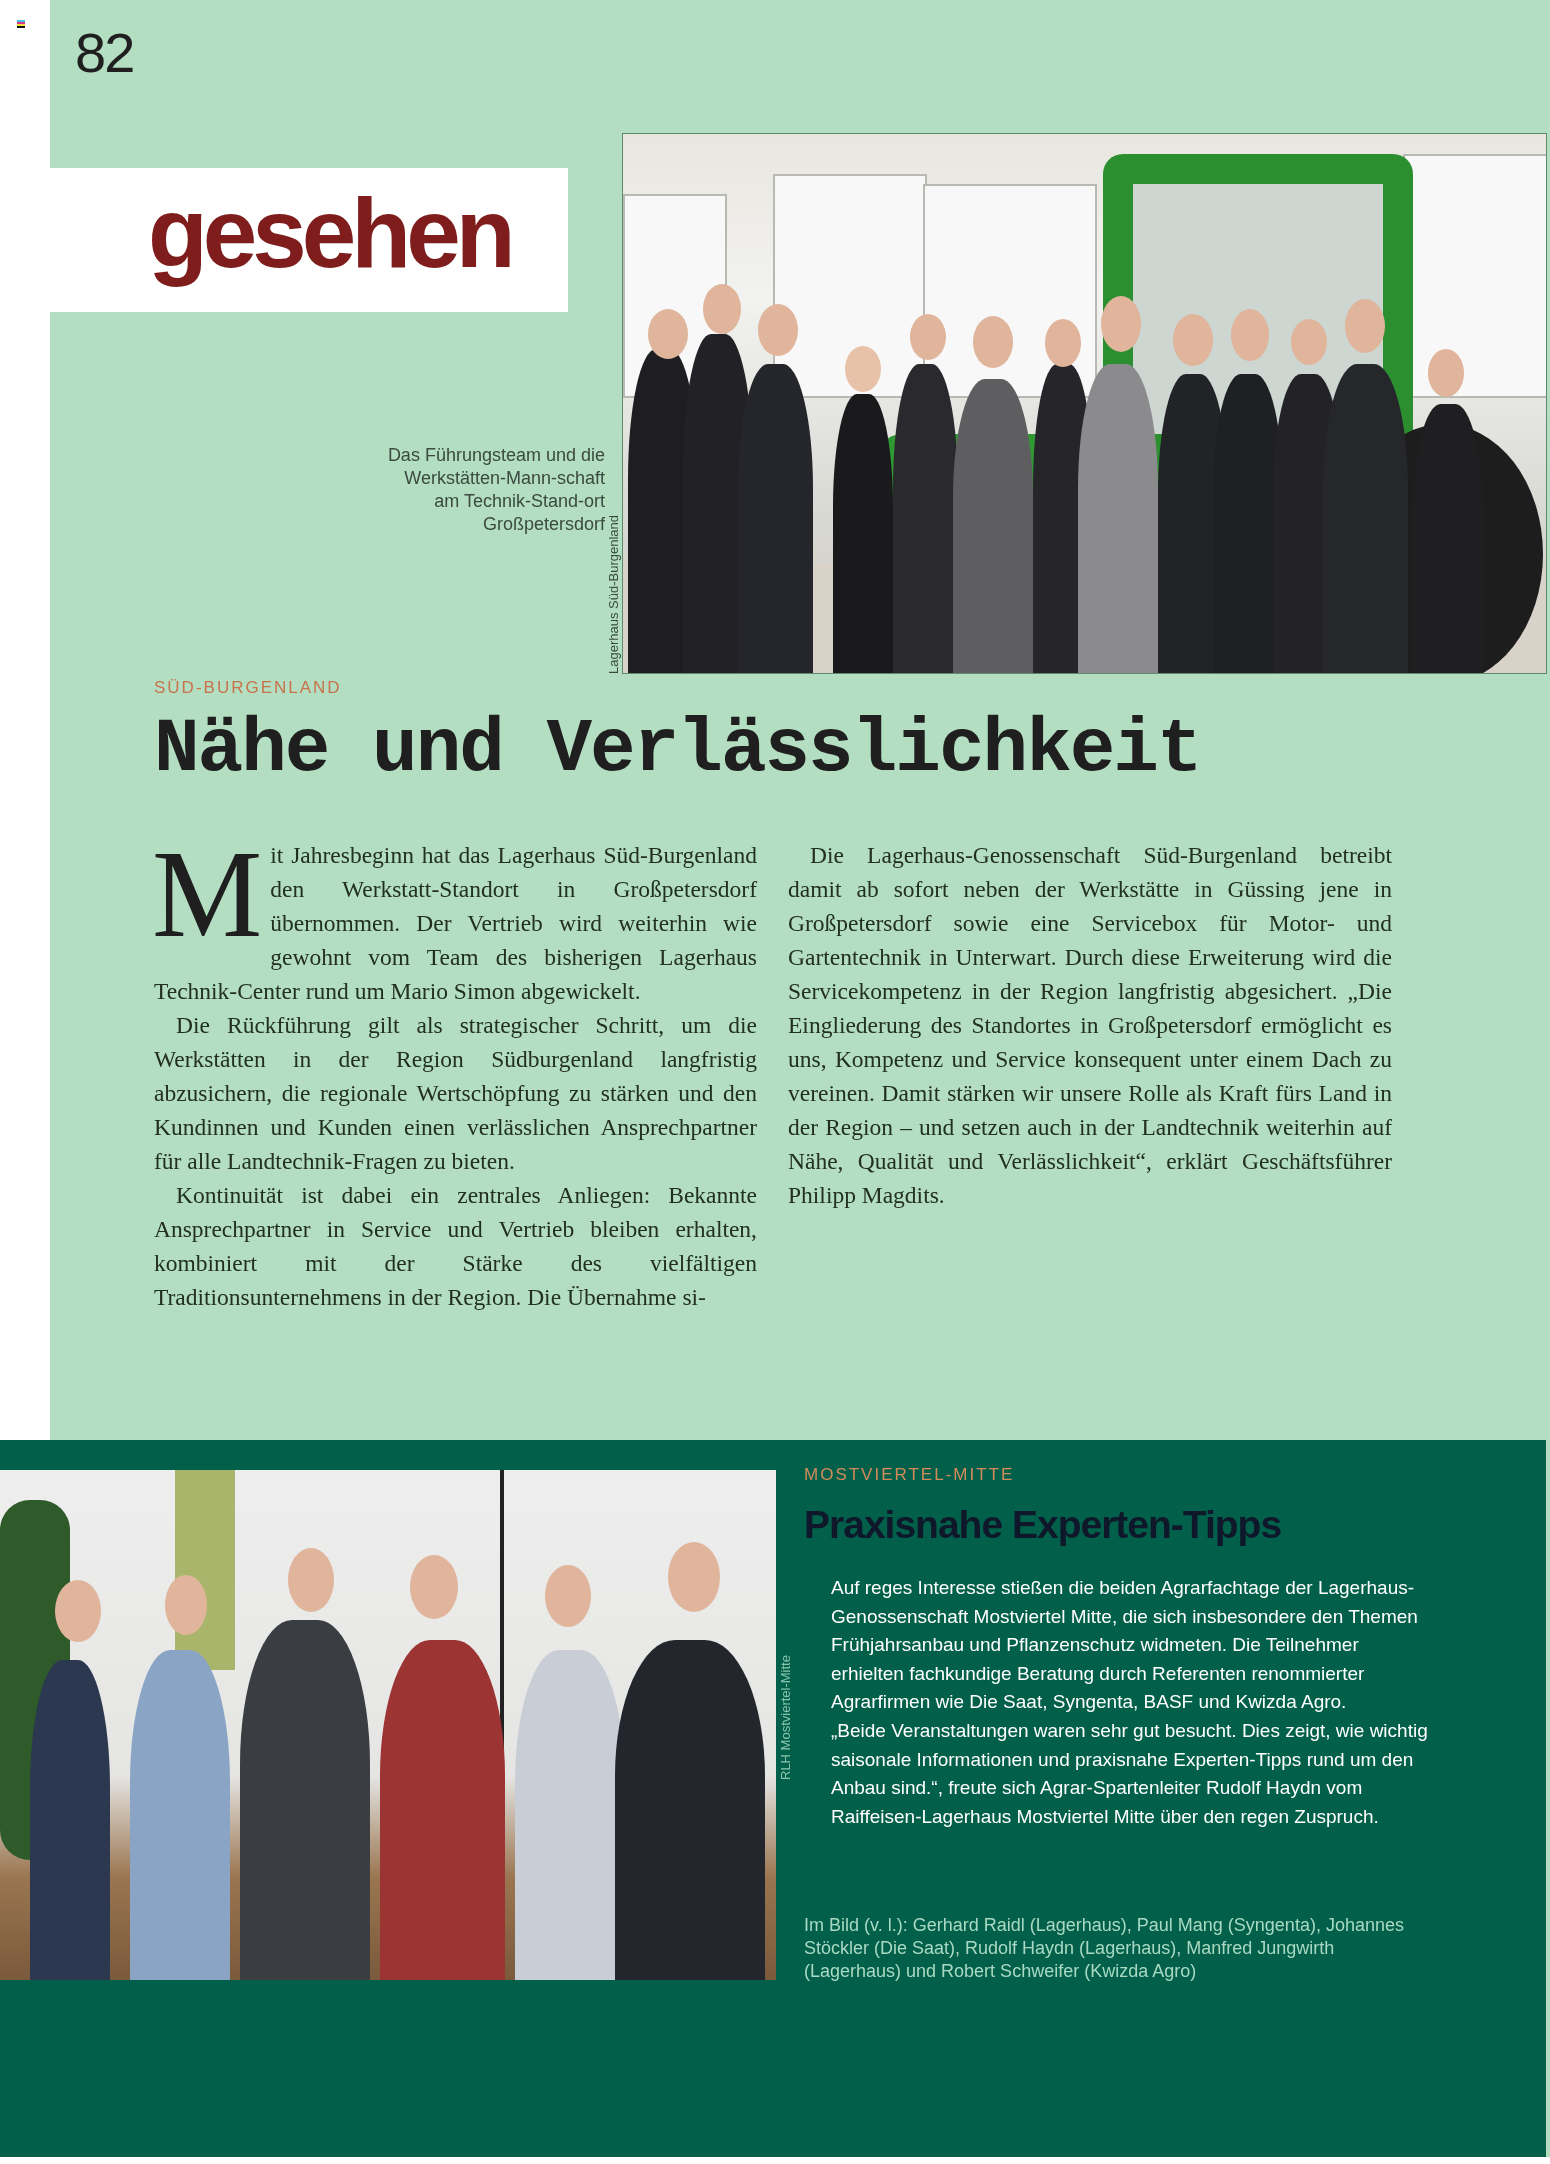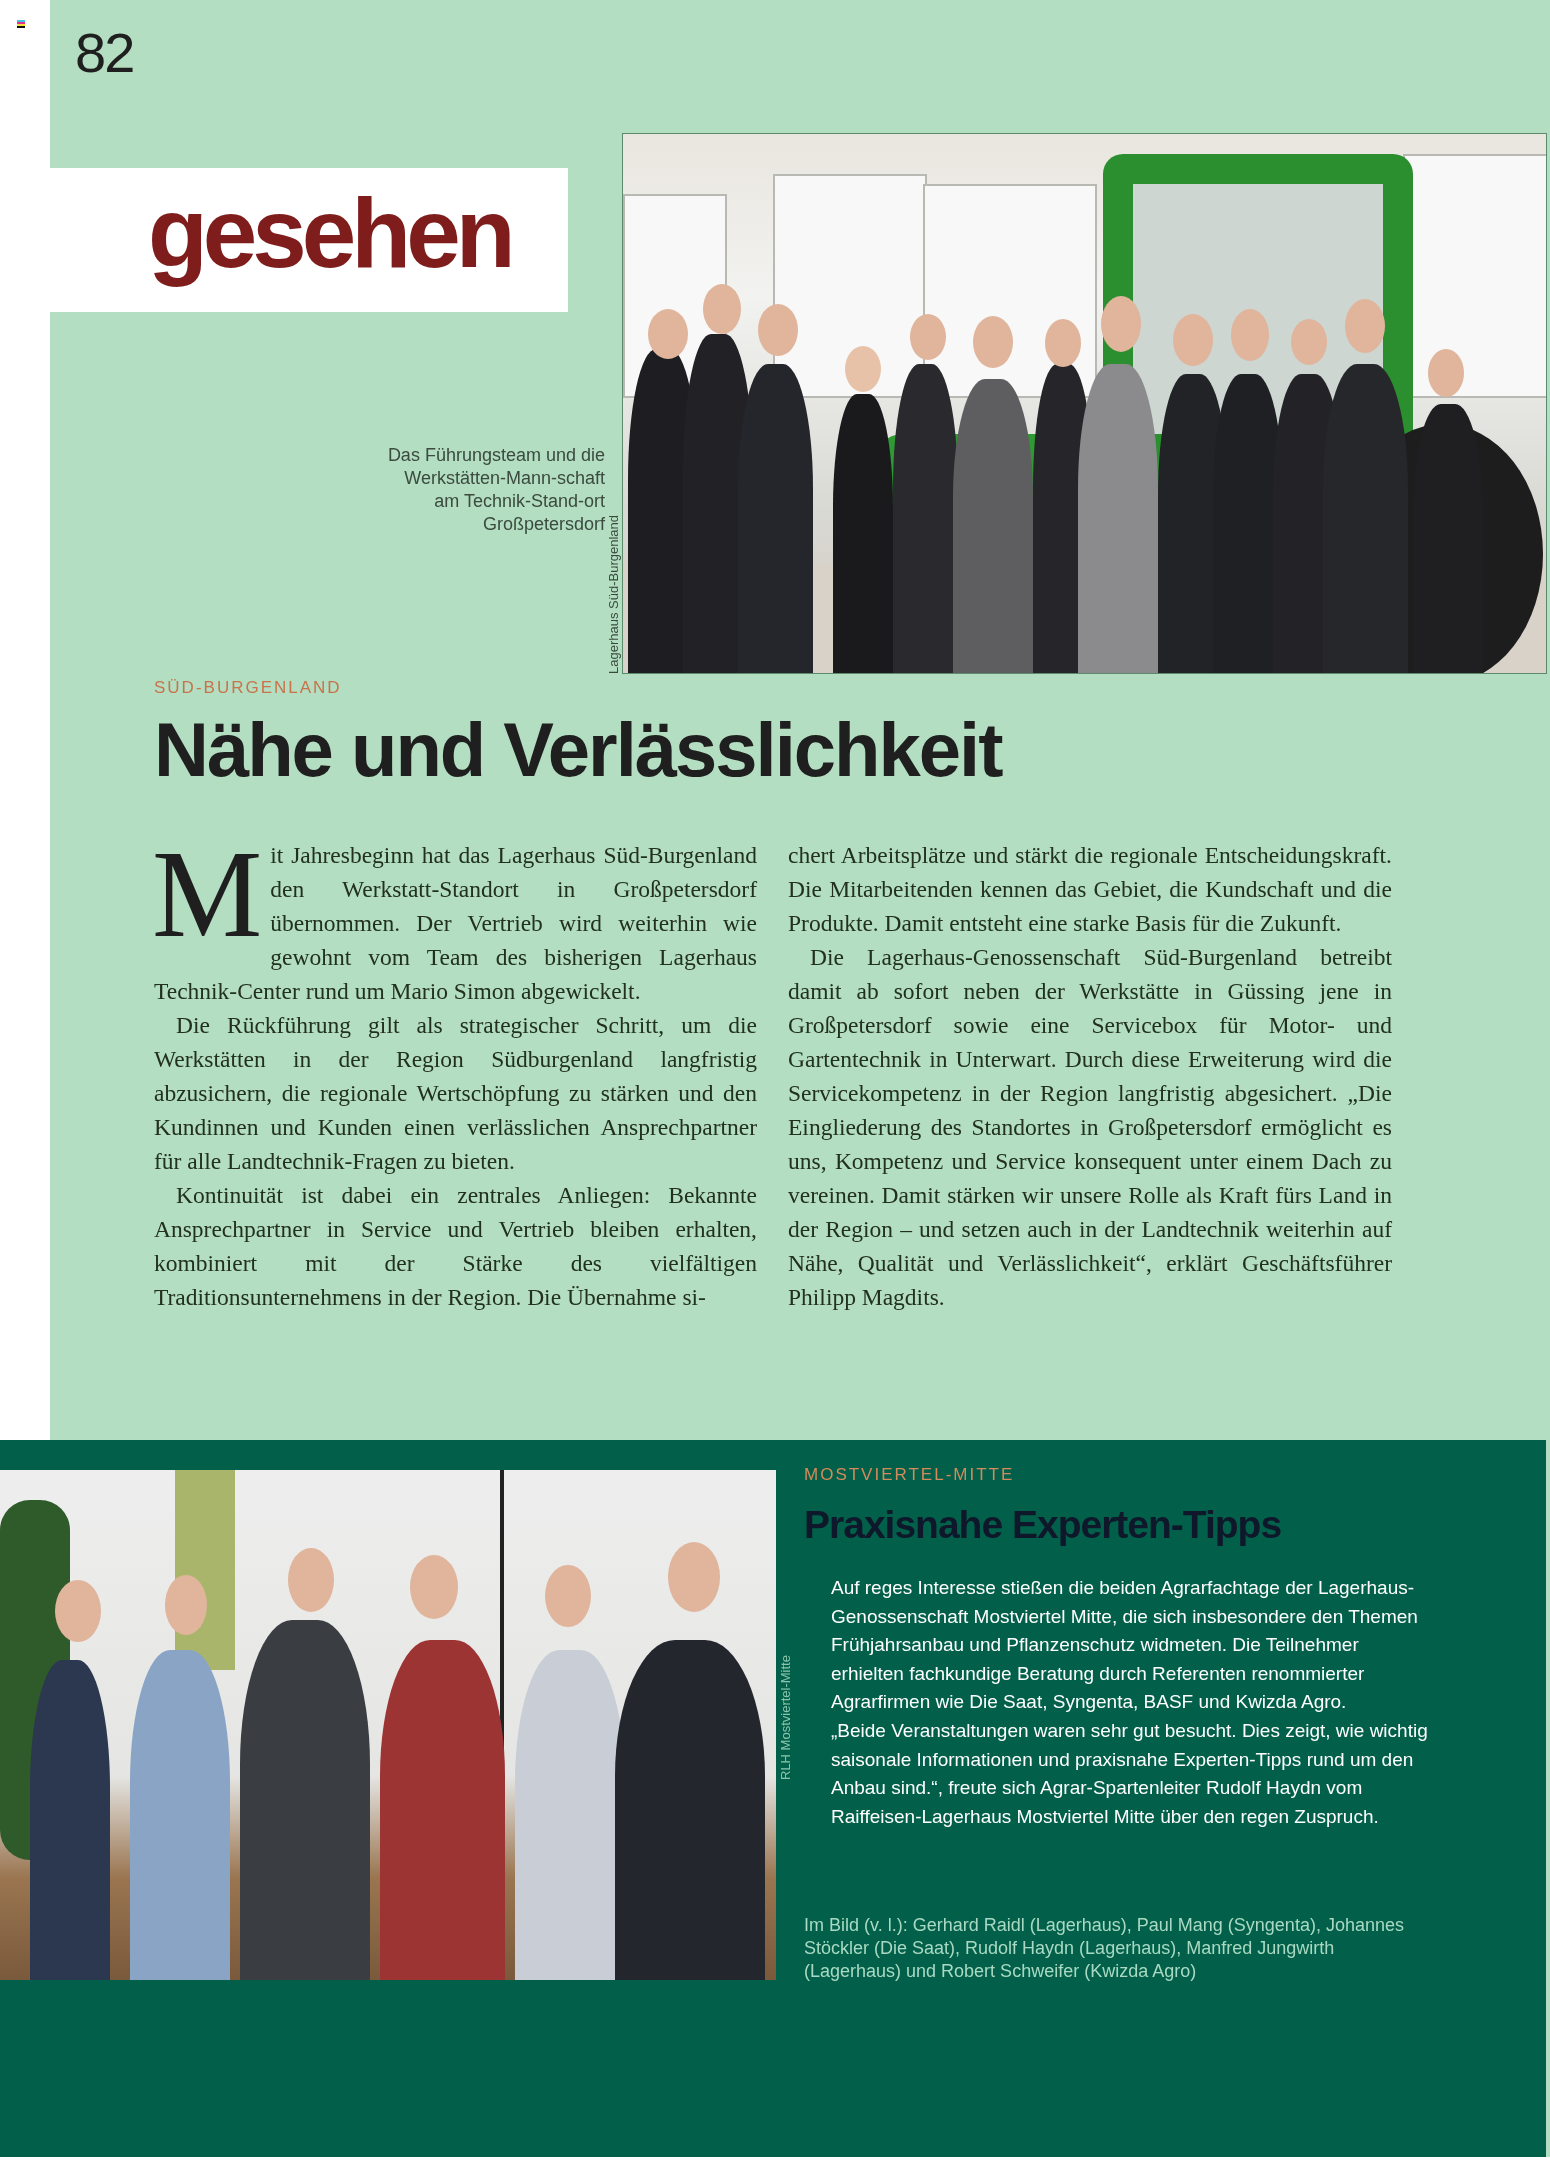--- a/index.html
+++ b/index.html
@@ -46,21 +46,21 @@
   .caption-top {
     position: absolute; left: 380px; top: 444px; width: 225px; text-align: right;
     font-size: 18px; line-height: 23px; color: #3b4b40;
   }
   .kicker {
     position: absolute; font-size: 17px; letter-spacing: 2px; font-weight: 400;
   }
   .kicker-1 { left: 154px; top: 678px; color: #c8734c; }
   .headline-1 {
     position: absolute; left: 154px; top: 705px;
-    font-size: 76px; font-weight: 700; color: #1f1f1f; letter-spacing: -2px; line-height: 90px;
+    font-size: 76px; font-weight: 700; color: #1f1f1f; letter-spacing: -2px; line-height: 90px; font-family: Liberation Mono, monospace;
   }
   .col {
     position: absolute; font-family: "Liberation Serif", serif; font-size: 23.5px; line-height: 34px;
     color: #22301f; text-align: justify; hyphens: manual;
   }
   .col p { margin: 0; text-indent: 22px; }
   .col p.first { text-indent: 0; }
   .col-1 { left: 154px; top: 838px; width: 603px; }
   .col-2 { left: 788px; top: 838px; width: 604px; }
   .col-2 p.cont { text-indent: 0; }
@@ -157,21 +157,20 @@
 <div class="kicker kicker-1">SÜD-BURGENLAND</div>
 <div class="headline-1">Nähe und Verlässlichkeit</div>
 
 <div class="col col-1">
   <p class="first"><span class="dropcap">M</span><span>it Jahresbeginn hat das Lagerhaus Süd-Burgenland den Werkstatt-Standort in Großpetersdorf übernommen. Der Vertrieb wird weiterhin wie gewohnt vom Team des bisherigen Lagerhaus Technik-Center rund um Mario Simon abgewickelt.</span></p>
   <p>Die Rückführung gilt als strategischer Schritt, um die Werkstätten in der Region Südburgenland langfristig abzusichern, die regionale Wertschöpfung zu stärken und den Kundinnen und Kunden einen verlässlichen Ansprechpartner für alle Landtechnik-Fragen zu bieten.</p>
   <p>Kontinuität ist dabei ein zentrales Anliegen: Bekannte Ansprechpartner in Service und Vertrieb bleiben erhalten, kombiniert mit der Stärke des vielfältigen Traditionsunternehmens in der Region. Die Übernahme si-</p>
 </div>
 
 <div class="col col-2">
-  <p class="cont">chert Arbeitsplätze und stärkt die regionale Entscheidungskraft. Die Mitarbeitenden kennen das Gebiet, die Kundschaft und die Produkte. Damit entsteht eine starke Basis für die Zukunft.</p>
   <p>Die Lagerhaus-Genossenschaft Süd-Burgenland betreibt damit ab sofort neben der Werkstätte in Güssing jene in Großpetersdorf sowie eine Servicebox für Motor- und Gartentechnik in Unterwart. Durch diese Erweiterung wird die Servicekompetenz in der Region langfristig abgesichert. „Die Eingliederung des Standortes in Großpetersdorf ermöglicht es uns, Kompetenz und Service konsequent unter einem Dach zu vereinen. Damit stärken wir unsere Rolle als Kraft fürs Land in der Region – und setzen auch in der Landtechnik weiterhin auf Nähe, Qualität und Verlässlichkeit“, erklärt Geschäftsführer Philipp Magdits.</p>
 </div>
 
 <div class="dark"></div>
 <div class="right-edge"></div>
 <div class="bottom-edge"></div>
 
 <div class="photo-bottom">
   <div style="position:absolute;left:175px;top:0;width:60px;height:200px;background:#a9b56a"></div>
   <div style="position:absolute;left:0;top:30px;width:70px;height:360px;background:#2f5a2a;border-radius:30px"></div>

